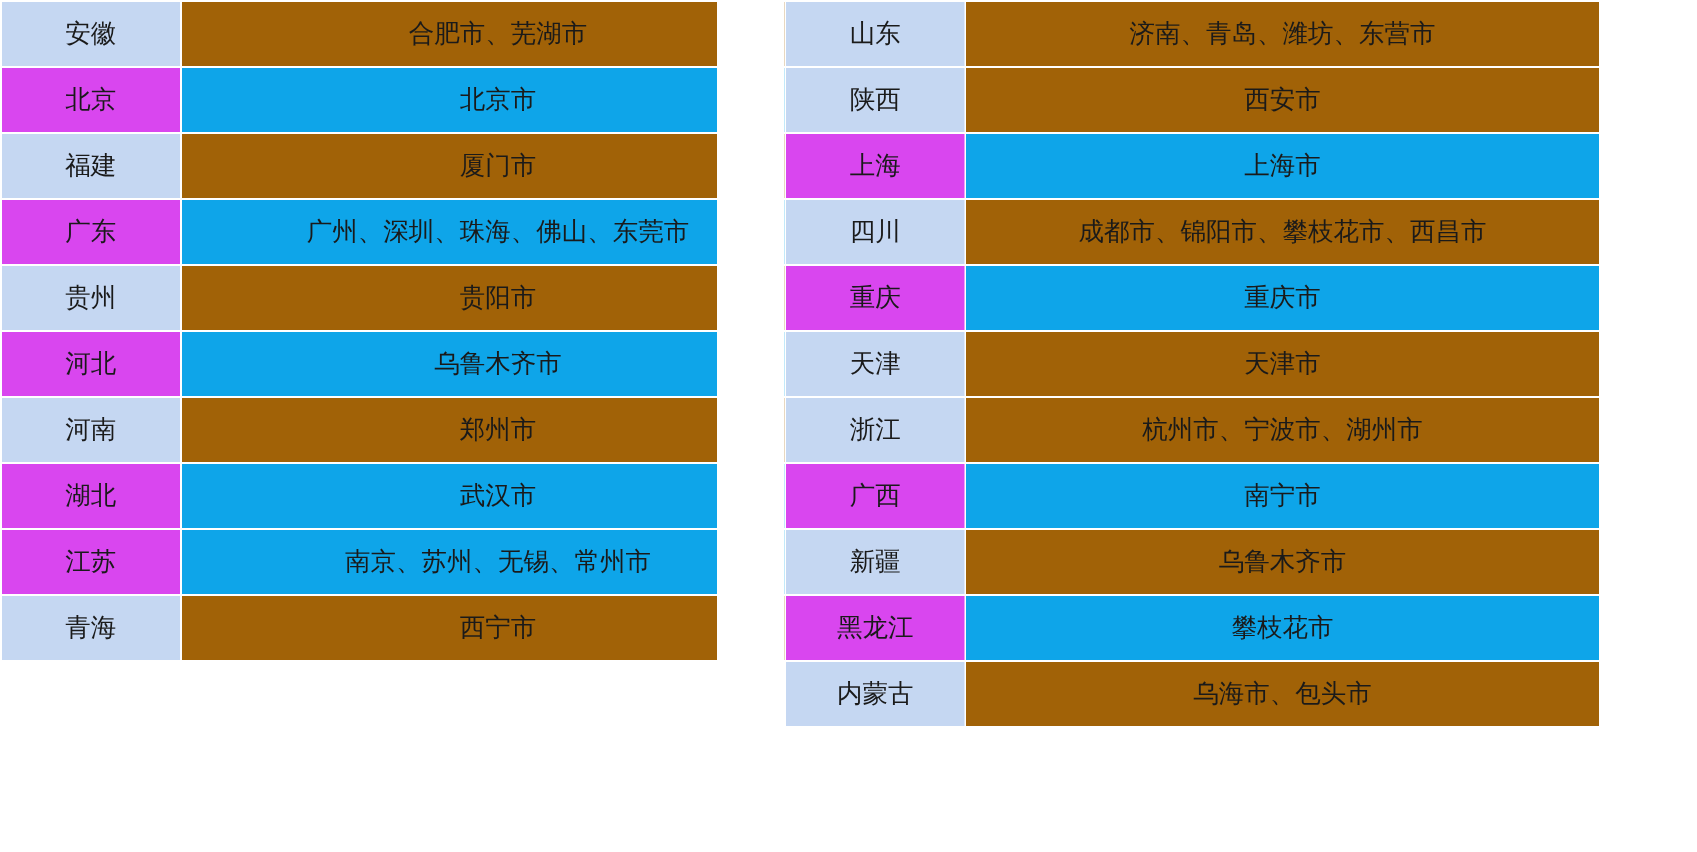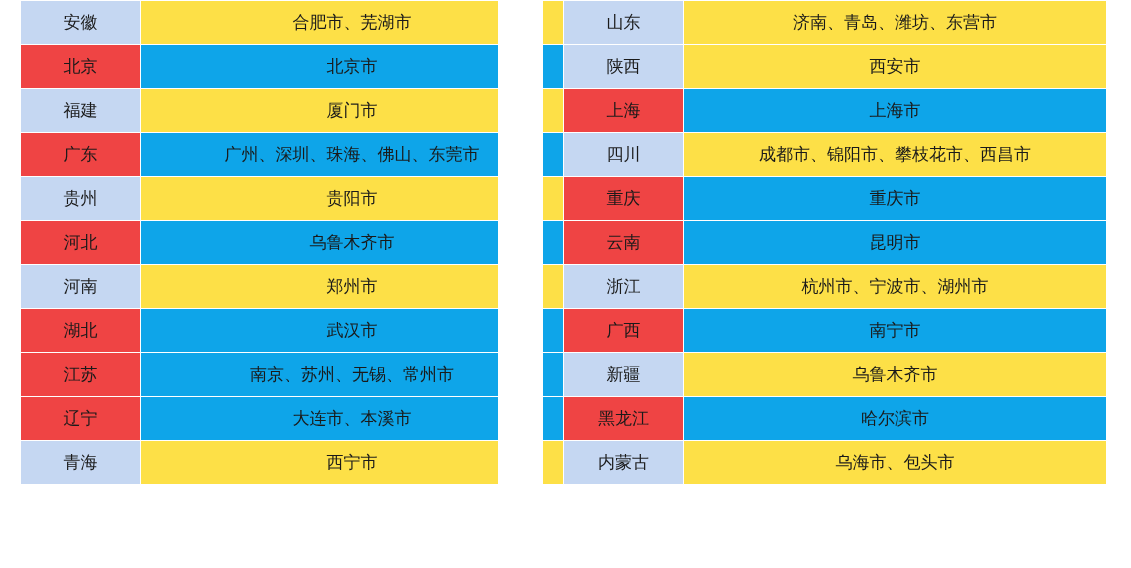--- a/index.html
+++ b/index.html
@@ -17,21 +17,20 @@
   .sheet {
     width: 1131px;
     height: 568px;
     display: flex;
     flex-direction: row;
     box-sizing: border-box;
   }
   .table-wrap {
     width: 478px;
     box-sizing: border-box;
-    margin-left: 20px;
   }
   .gap {
     width: 45px;
     flex: 0 0 45px;
     background: #ffffff;
   }
   table {
     border-collapse: collapse;
     width: 543px;
     table-layout: fixed;
@@ -44,25 +43,25 @@
     border: 1px solid #ffffff;
     padding: 0 4px;
     box-sizing: border-box;
     white-space: nowrap;
     overflow: hidden;
   }
   col.c-prov { width: 120px; }
   col.c-city { width: 423px; }
 
   
-  tr.odd td { background: #fde047; }
+  tr.odd td { background: #a16207; }
   tr.even td { background: #0ea5e9; }
 
   tr.odd td.prov { background: #c5d7f2; }
-  tr.even td.prov { background: #ef4444; }
+  tr.even td.prov { background: #d946ef; }
 </style>
 </head>
 <body>
 
 <div class="sheet">
 
   <div class="table-wrap">
     <table>
       <colgroup>
         <col class="c-prov">
@@ -98,24 +97,20 @@
             <td class="city">郑州市</td>
           </tr>
           <tr class="even">
             <td class="prov">湖北</td>
             <td class="city">武汉市</td>
           </tr>
           <tr class="even">
             <td class="prov">江苏</td>
             <td class="city">南京、苏州、无锡、常州市</td>
           </tr>
-          <tr class="even">
-            <td class="prov">辽宁</td>
-            <td class="city">大连市、本溪市</td>
-          </tr>
           <tr class="odd">
             <td class="prov">青海</td>
             <td class="city">西宁市</td>
           </tr>
         </tbody>
     </table>
   </div>
 
   <div class="gap"></div>
 
@@ -139,39 +134,39 @@
             <td class="city">上海市</td>
           </tr>
           <tr class="odd">
             <td class="prov">四川</td>
             <td class="city">成都市、锦阳市、攀枝花市、西昌市</td>
           </tr>
           <tr class="even">
             <td class="prov">重庆</td>
             <td class="city">重庆市</td>
           </tr>
-          <tr class="even">
-            <td class="prov">云南</td>
-            <td class="city">昆明市</td>
+          <tr class="odd">
+            <td class="prov">天津</td>
+            <td class="city">天津市</td>
           </tr>
           <tr class="odd">
             <td class="prov">浙江</td>
             <td class="city">杭州市、宁波市、湖州市</td>
           </tr>
           <tr class="even">
             <td class="prov">广西</td>
             <td class="city">南宁市</td>
           </tr>
           <tr class="odd">
             <td class="prov">新疆</td>
             <td class="city">乌鲁木齐市</td>
           </tr>
           <tr class="even">
             <td class="prov">黑龙江</td>
-            <td class="city">哈尔滨市</td>
+            <td class="city">攀枝花市</td>
           </tr>
           <tr class="odd">
             <td class="prov">内蒙古</td>
             <td class="city">乌海市、包头市</td>
           </tr>
         </tbody>
     </table>
   </div>
 
 </div>

